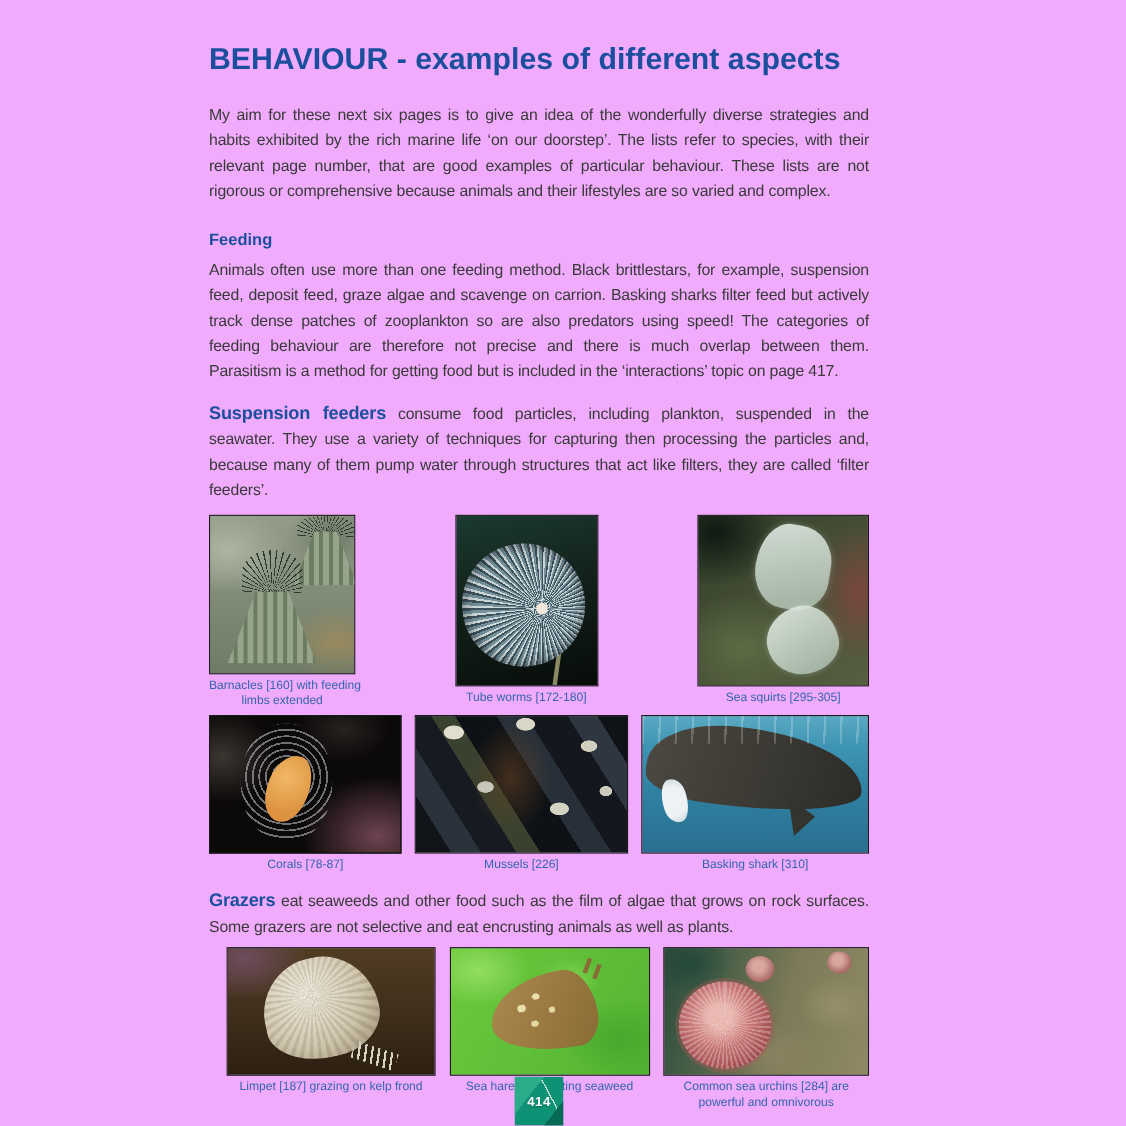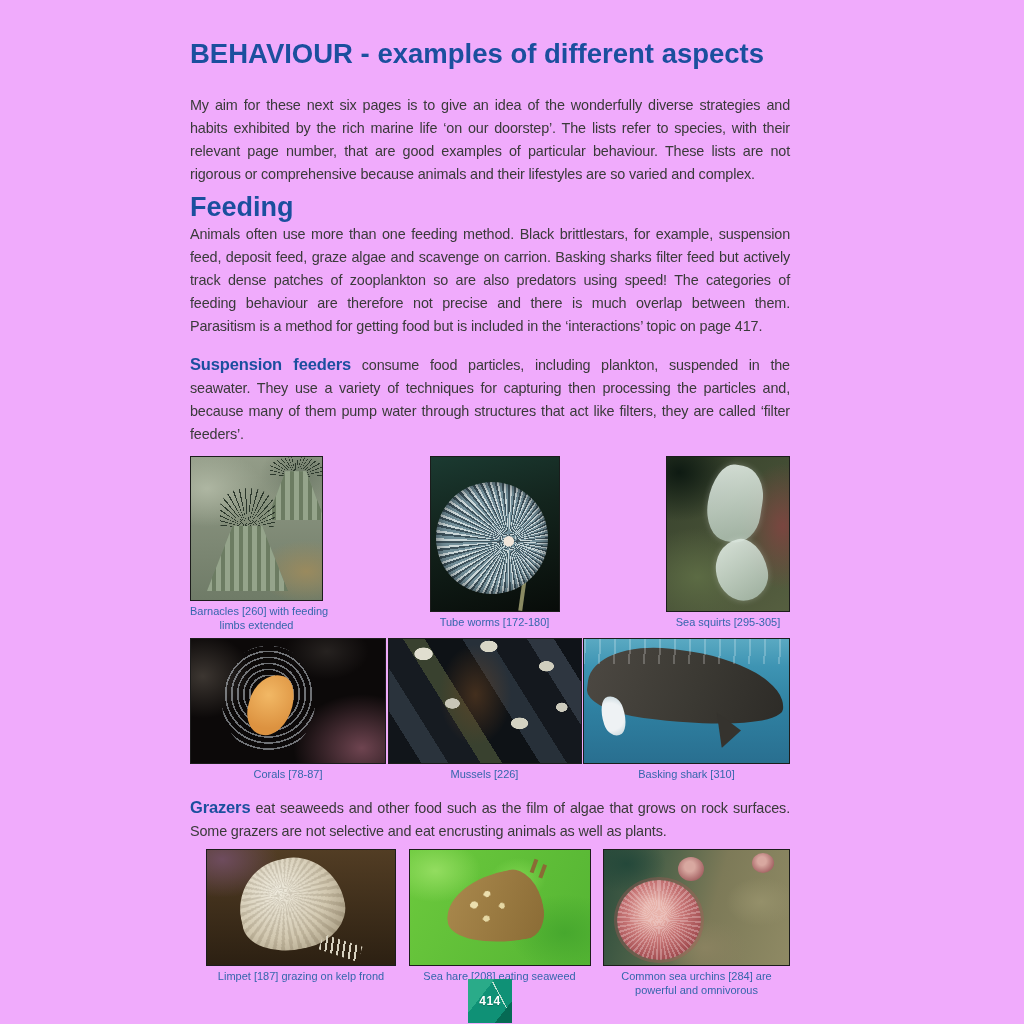--- a/index.html
+++ b/index.html
@@ -1,21 +1,21 @@
 <!DOCTYPE html>
 <html><head>
 <meta charset="utf-8">
 <style>
   html,body{margin:0;padding:0;background:#ffffff;}
   .page{position:relative;width:1024px;height:1024px;background:#f0abfc;overflow:hidden;
         font-family:"Liberation Sans", sans-serif;}
   .content{position:absolute;left:190px;top:0;width:600px;}
 
   h1{margin:36px 0 0 0;font-size:27.5px;line-height:36px;font-weight:bold;color:#1b4f9e;letter-spacing:0;}
-  h2{margin:8px 0 0 0;font-size:27px;line-height:26px;font-weight:bold;color:#1b4f9e;}
+  h2{margin:20px 0 0 0;font-size:15px;line-height:26px;font-weight:bold;color:#1b4f9e;}
   p.body{margin:0;font-size:14.4px;line-height:23px;color:#3a3a3a;text-align:justify;letter-spacing:-0.15px;}
   p.intro{margin-top:22px;}
   p.feeding{margin-top:3px;}
   p.lead-para{margin-top:15px;}
   .lead{color:#1b4f9e;font-weight:bold;font-size:16.5px;}
 
   .row{display:flex;justify-content:space-between;align-items:flex-start;}
   .row1{margin-top:10px;}
   .row2{margin-top:6px;}
   .row3{margin-top:6px;padding-left:16px;}
@@ -55,32 +55,32 @@
   .cirri.c2{left:60%;top:0%;width:40%;height:14%;}
 
   .f-tubeworms{width:130px}.f-tubeworms .photo{height:156px;
     background:linear-gradient(165deg, #1b3a31 0%, #13241d 40%, #080c09 100%);}
   .stalk{left:72%;top:55%;width:4px;height:45%;background:#8a8a62;transform:rotate(8deg);}
   .fan{left:4%;top:16%;width:112px;height:112px;border-radius:50%;transform:rotate(-12deg);
     background:radial-gradient(circle at 64% 56%, #f2e6da 0 5%, transparent 6%),
                repeating-conic-gradient(from 120deg at 64% 56%, #ccd8da 0deg 2deg, #74909b 2deg 4.5deg, #3e525c 4.5deg 6.5deg);
     box-shadow:0 0 14px rgba(0,0,0,.55) inset;}
 
-  .f-seasquirts{width:124px}.f-seasquirts .photo{height:156px;
+  .f-seasquirts{width:156px}.f-seasquirts .photo{height:156px;
     background:radial-gradient(60px 90px at 95% 45%, #7a4640 0%, transparent 70%),
                radial-gradient(80px 65px at 10% 10%, #0e1a12 0%, transparent 75%),
                radial-gradient(90px 70px at 25% 78%, #5c6b44 0%, transparent 70%),
                linear-gradient(140deg, #35402b, #565f40);}
   .squirt{background:linear-gradient(160deg, rgba(226,236,228,.92), rgba(178,198,184,.78));
           box-shadow:0 0 6px rgba(255,255,255,.25);}
   .squirt.s1{left:34%;top:5%;width:44%;height:50%;border-radius:46% 54% 50% 50% / 62% 50% 44% 54%;transform:rotate(9deg);}
   .squirt.s2{left:40%;top:53%;width:42%;height:40%;border-radius:55% 45% 50% 50% / 50% 58% 42% 50%;transform:rotate(-12deg);}
 
   
-  .f-corals{width:196px}.f-corals .photo{height:126px;
+  .f-corals{width:175px}.f-corals .photo{height:126px;
     background:radial-gradient(95px 75px at 88% 88%, #6e4450 0%, transparent 72%),
                radial-gradient(70px 60px at 6% 30%, #3c3631 0%, transparent 70%),
                radial-gradient(60px 40px at 70% 10%, #262220 0%, transparent 70%),
                #0c0909;}
   .tent{left:16%;top:6%;width:48%;height:86%;border-radius:48%;
     background:repeating-radial-gradient(circle at 50% 45%, rgba(210,218,226,.5) 0 1.6px, transparent 1.6px 6px);}
   .coralblob{left:30%;top:28%;width:22%;height:50%;transform:rotate(14deg);
     background:radial-gradient(circle at 40% 35%, #f2b865, #dc9240 70%);border-radius:62% 38% 55% 45% / 55% 45% 58% 42%;}
 
   .f-mussels{width:194px}.f-mussels .photo{height:126px;
@@ -173,21 +173,21 @@
     <p class="body lead-para"><span class="lead">Suspension feeders</span> <span>consume food particles, including plankton, suspended in the seawater. They use a variety of techniques for capturing then processing the particles and, because many of them pump water through structures that act like filters, they are called ‘filter feeders’.</span></p>
 
     <div class="row row1">
       <figure class="f-barnacles">
         <div class="photo">
           <div class="art cirri c2"></div>
           <div class="art barn b2"></div>
           <div class="art cirri c1"></div>
           <div class="art barn b1"></div>
         </div>
-        <figcaption class="cap">Barnacles [260] with feeding
+        <figcaption class="cap">Barnacles [160] with feeding
 limbs extended</figcaption>
       </figure>
       <figure class="f-tubeworms">
         <div class="photo">
           <div class="art stalk"></div>
           <div class="art fan"></div>
         </div>
         <figcaption class="cap">Tube worms [172-180]</figcaption>
       </figure>
       <figure class="f-seasquirts">

